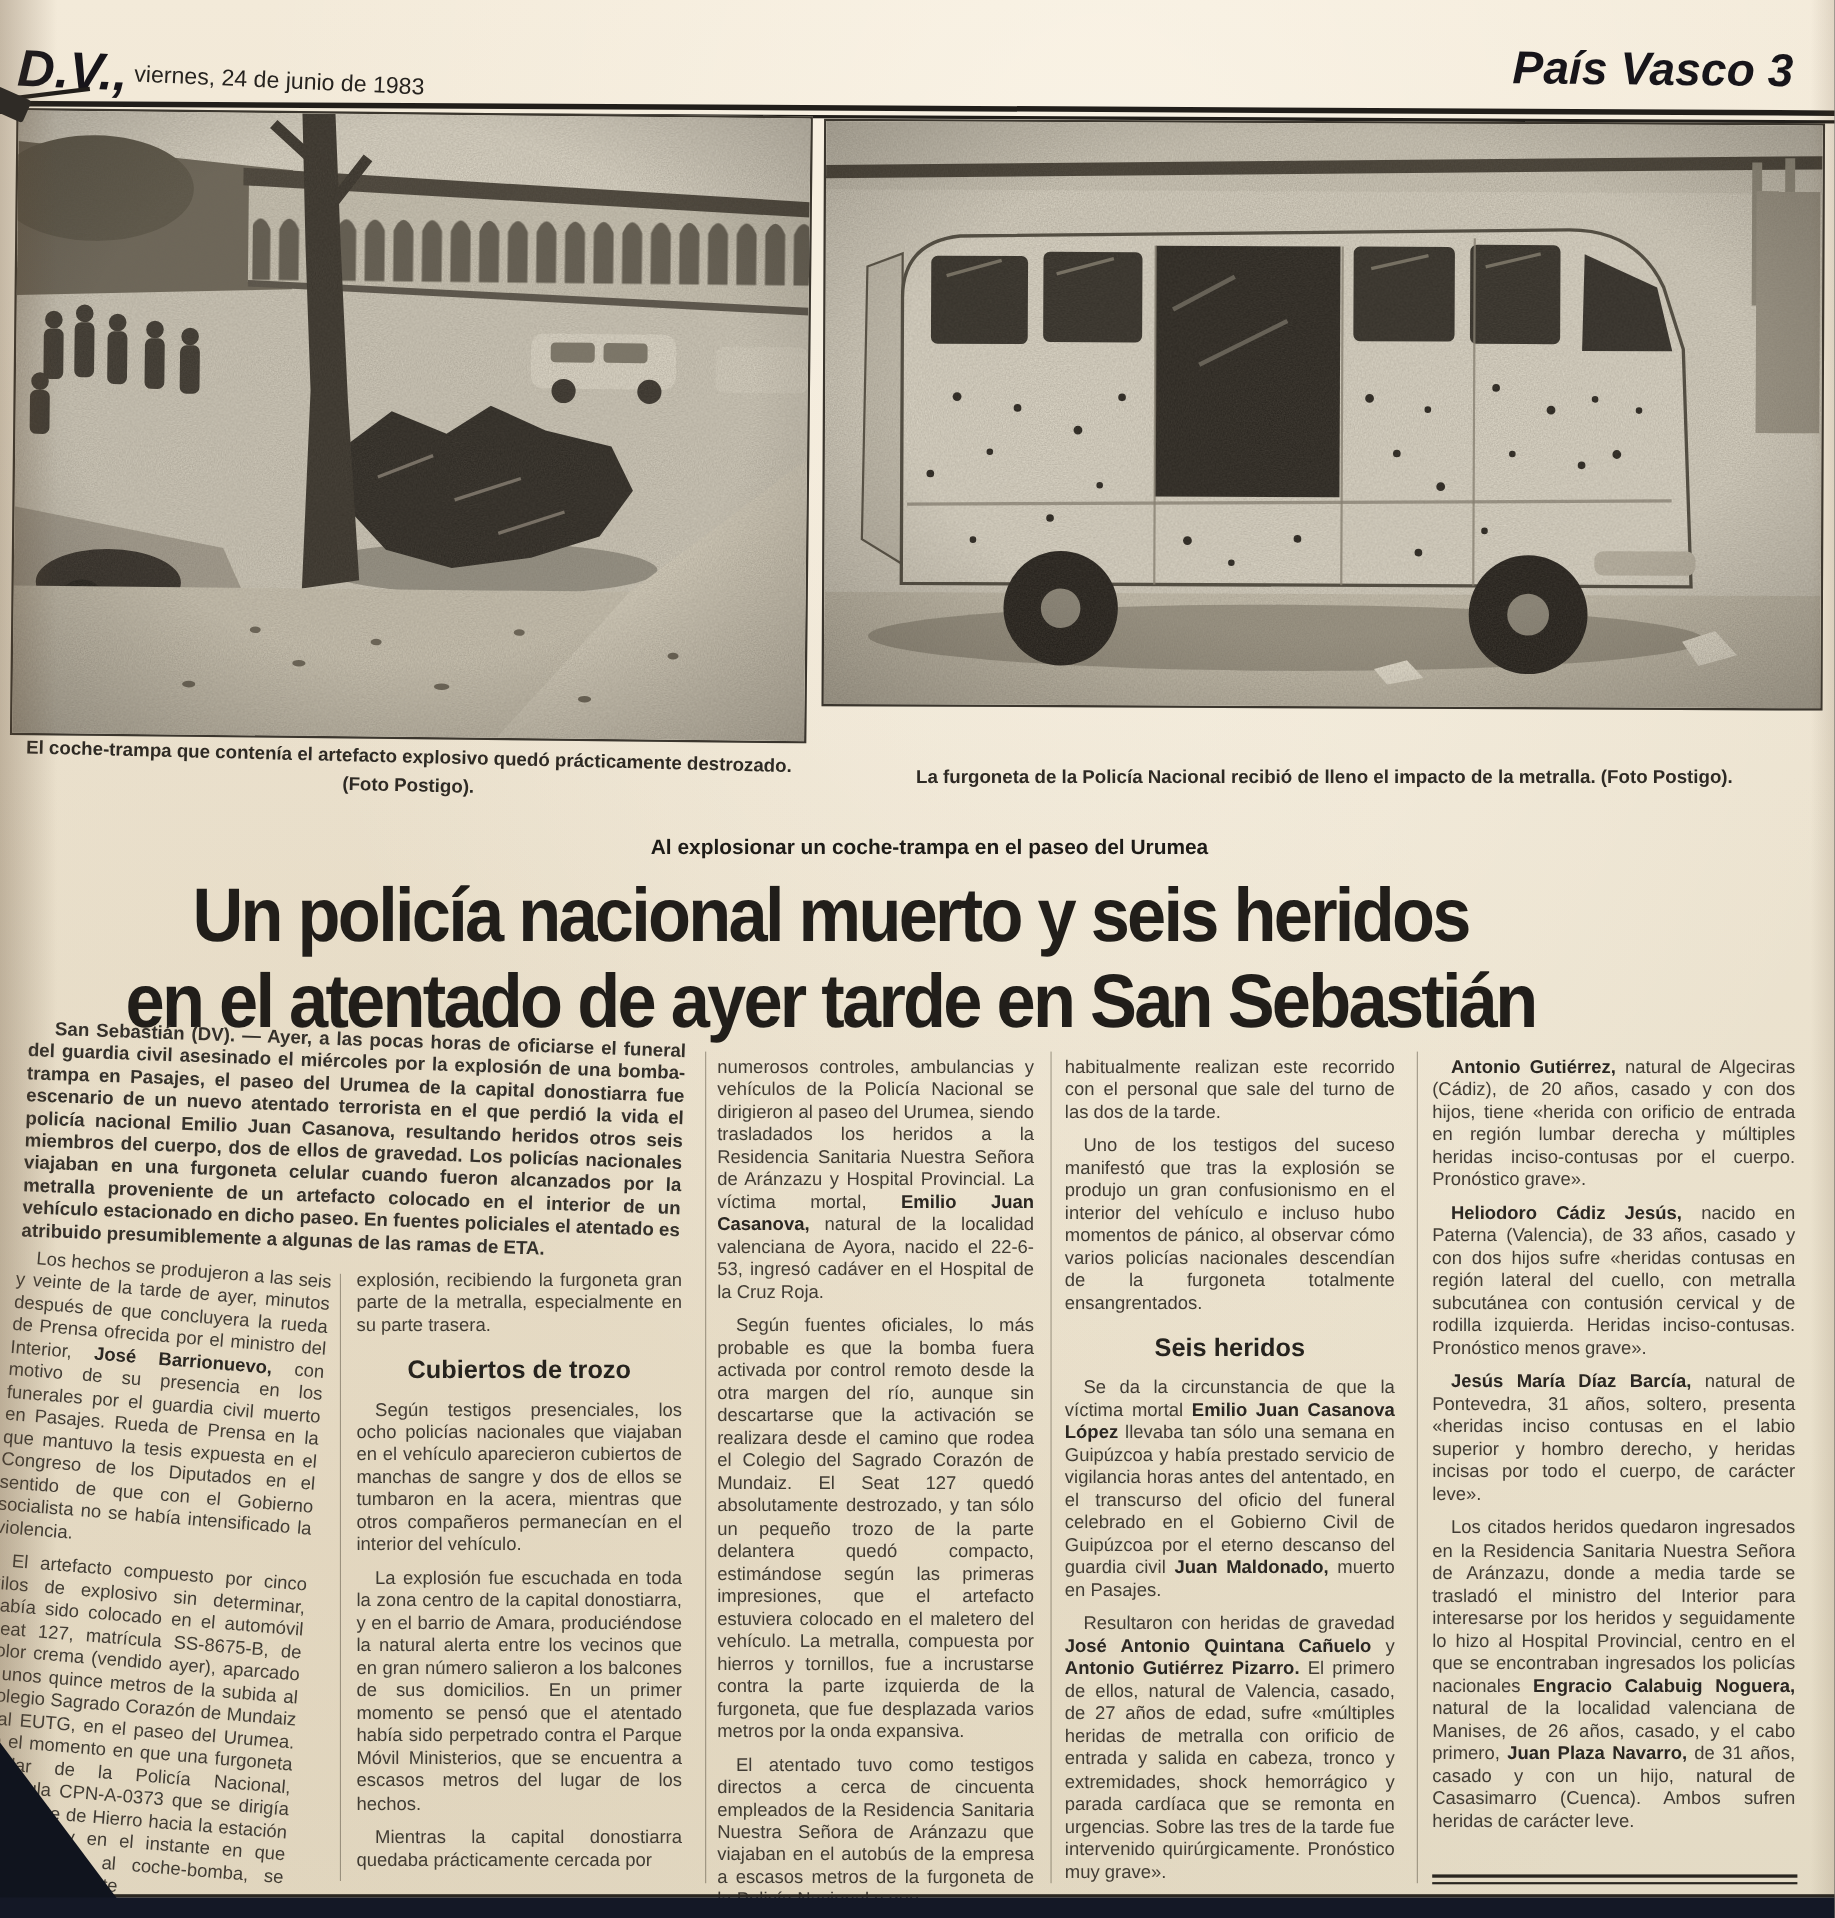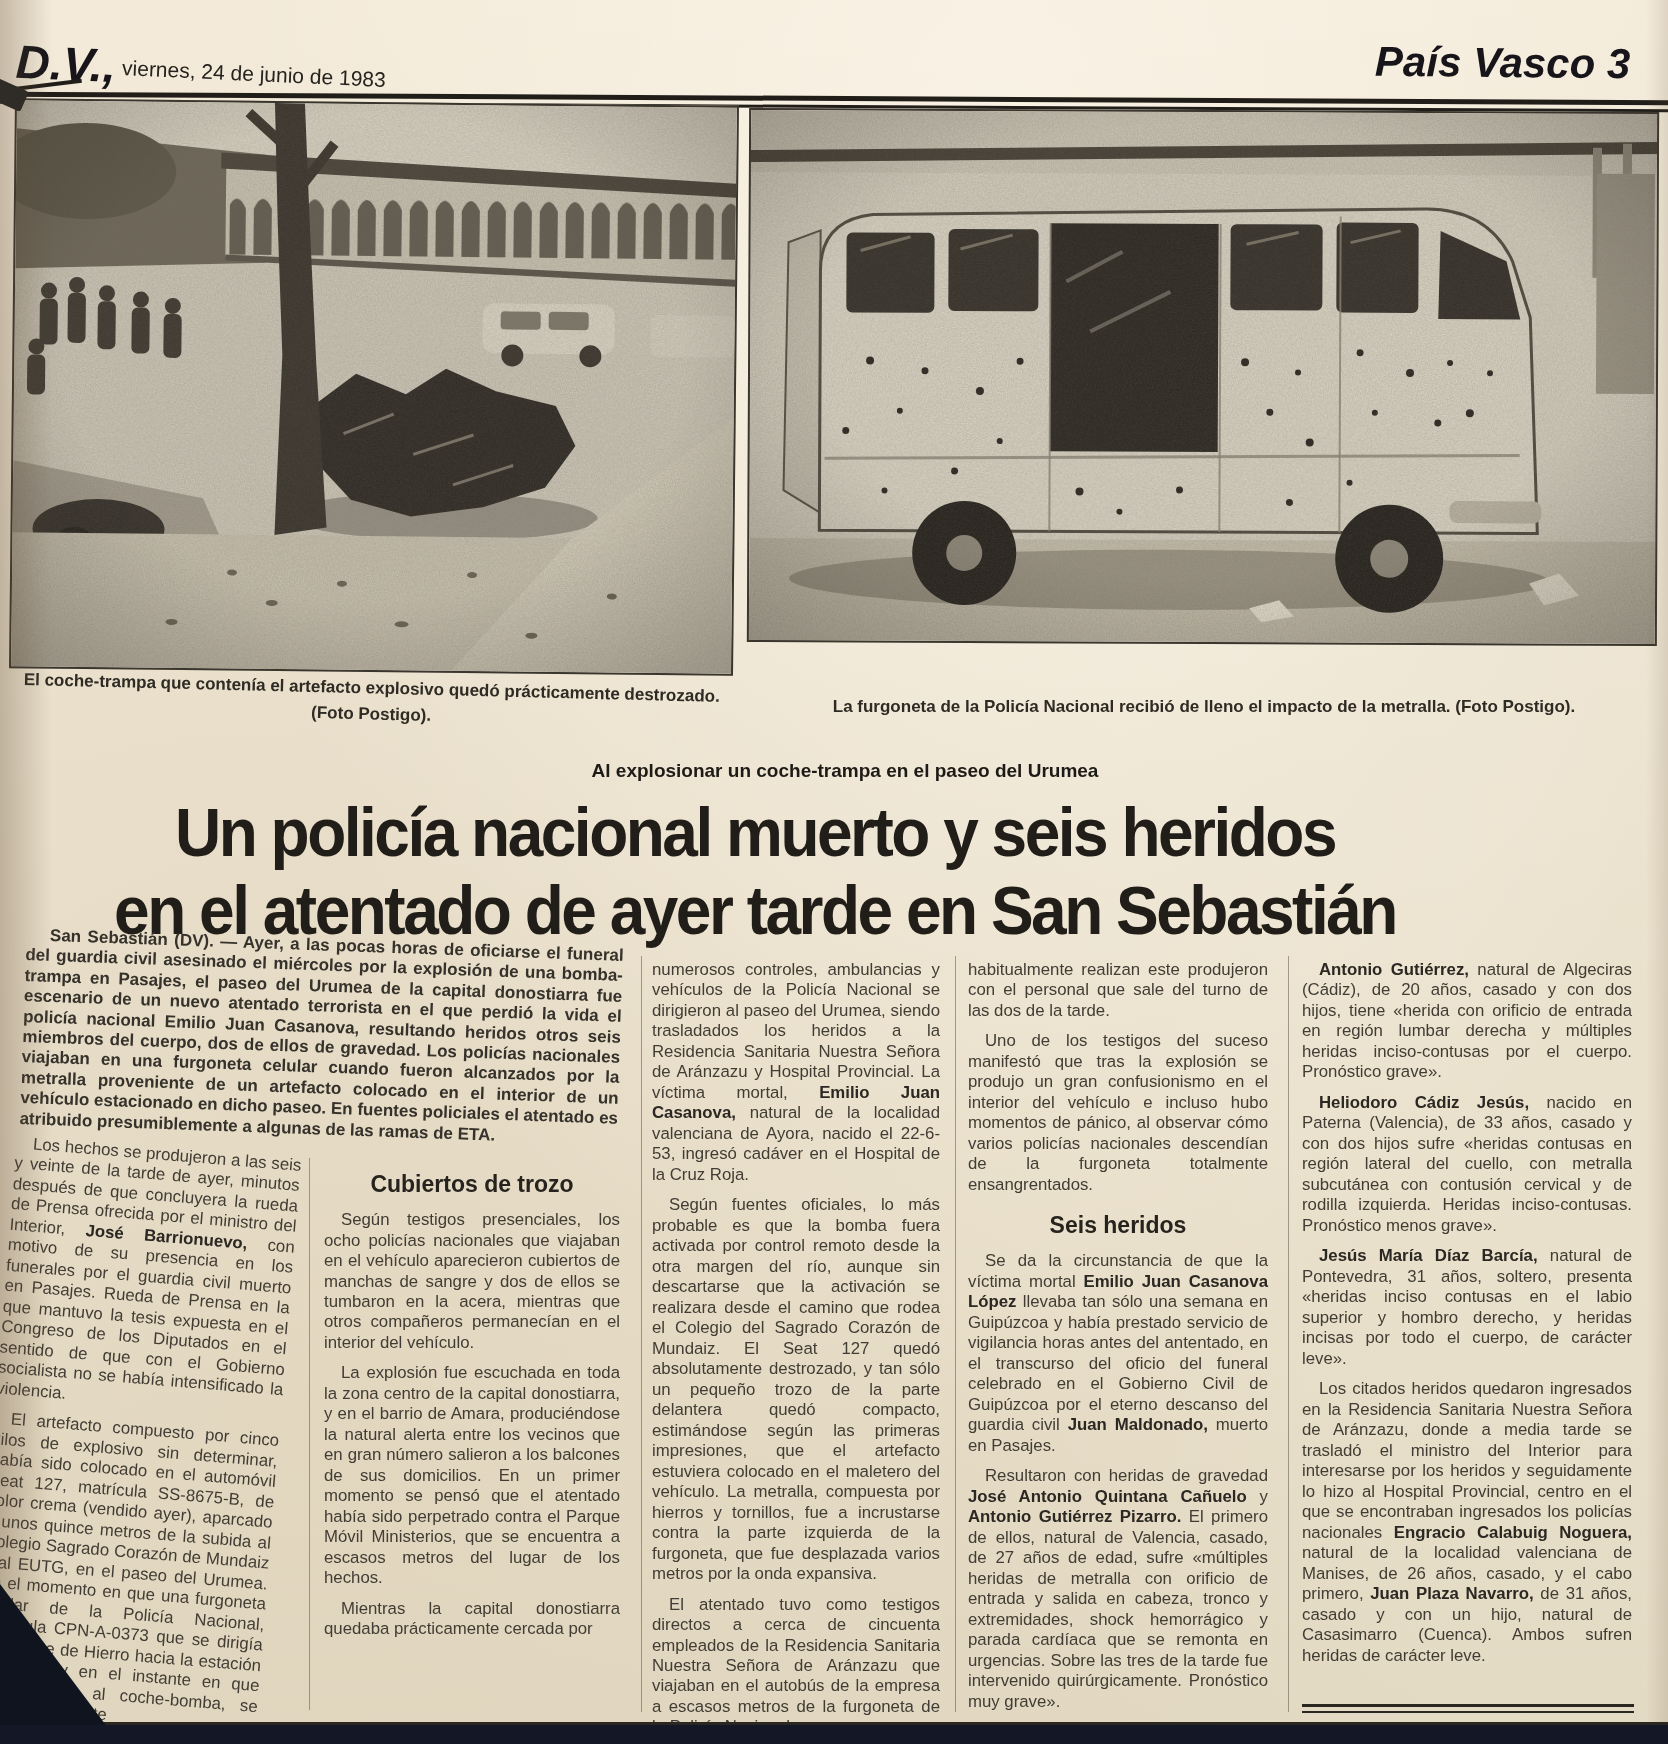--- a/index.html
+++ b/index.html
@@ -235,32 +235,33 @@
 
   <div class="lead">
     <p>San Sebastián (DV). — Ayer, a las pocas horas de oficiarse el funeral del guardia civil asesinado el miércoles por la explosión de una bomba-trampa en Pasajes, el paseo del Urumea de la capital donostiarra fue escenario de un nuevo atentado terrorista en el que perdió la vida el policía nacional Emilio Juan Casanova, resultando heridos otros seis miembros del cuerpo, dos de ellos de gravedad. Los policías nacionales viajaban en una furgoneta celular cuando fueron alcanzados por la metralla proveniente de un artefacto colocado en el interior de un vehículo estacionado en dicho paseo. En fuentes policiales el atentado es atribuido presumiblemente a algunas de las ramas de ETA.</p>
   </div>
 
   <div class="col colA">
       <p><span>Los hechos se produjeron a las seis y veinte de la tarde de ayer, minutos después de que concluyera la rueda de Prensa ofrecida por el ministro del Interior, </span><b>José Barrionuevo,</b><span> con motivo de su presencia en los funerales por el guardia civil muerto en Pasajes. Rueda de Prensa en la que mantuvo la tesis expuesta en el Congreso de los Diputados en el sentido de que con el Gobierno socialista no se había intensificado la violencia.</span></p>
       <p><span>El artefacto compuesto por cinco kilos de explosivo sin determinar, había sido colocado en el automóvil Seat 127, matrícula SS-8675-B, de color crema (vendido ayer), aparcado a unos quince metros de la subida al Colegio Sagrado Corazón de Mundaiz y al EUTG, en el paseo del Urumea. En el momento en que una furgoneta celular de la Policía Nacional, matrícula CPN-A-0373 que se dirigía del puente de Hierro hacia la estación del Norte y en el instante en que pasaba junto al coche-bomba, se produjo una fuerte</span></p>
     </div>
   <div class="col colB">
+      <p class="noind"><span>explosión, recibiendo la furgoneta gran parte de la metralla, especialmente en su parte trasera.</span></p>
       <div class="subhead">Cubiertos de trozo</div>
       <p><span>Según testigos presenciales, los ocho policías nacionales que viajaban en el vehículo aparecieron cubiertos de manchas de sangre y dos de ellos se tumbaron en la acera, mientras que otros compañeros permanecían en el interior del vehículo.</span></p>
       <p><span>La explosión fue escuchada en toda la zona centro de la capital donostiarra, y en el barrio de Amara, produciéndose la natural alerta entre los vecinos que en gran número salieron a los balcones de sus domicilios. En un primer momento se pensó que el atentado había sido perpetrado contra el Parque Móvil Ministerios, que se encuentra a escasos metros del lugar de los hechos.</span></p>
       <p><span>Mientras la capital donostiarra quedaba prácticamente cercada por</span></p>
     </div>
   <div class="col colC">
       <p class="noind"><span>numerosos controles, ambulancias y vehículos de la Policía Nacional se dirigieron al paseo del Urumea, siendo trasladados los heridos a la Residencia Sanitaria Nuestra Señora de Aránzazu y Hospital Provincial. La víctima mortal, </span><b>Emilio Juan Casanova,</b><span> natural de la localidad valenciana de Ayora, nacido el 22-6-53, ingresó cadáver en el Hospital de la Cruz Roja.</span></p>
       <p><span>Según fuentes oficiales, lo más probable es que la bomba fuera activada por control remoto desde la otra margen del río, aunque sin descartarse que la activación se realizara desde el camino que rodea el Colegio del Sagrado Corazón de Mundaiz. El Seat 127 quedó absolutamente destrozado, y tan sólo un pequeño trozo de la parte delantera quedó compacto, estimándose según las primeras impresiones, que el artefacto estuviera colocado en el maletero del vehículo. La metralla, compuesta por hierros y tornillos, fue a incrustarse contra la parte izquierda de la furgoneta, que fue desplazada varios metros por la onda expansiva.</span></p>
       <p><span>El atentado tuvo como testigos directos a cerca de cincuenta empleados de la Residencia Sanitaria Nuestra Señora de Aránzazu que viajaban en el autobús de la empresa a escasos metros de la furgoneta de la Policía Nacional y que</span></p>
     </div>
   <div class="col colD">
-      <p class="noind"><span>habitualmente realizan este produjeron con el personal que sale del turno de las dos de la tarde.</span></p>
+      <p class="noind"><span>habitualmente realizan este recorrido con el personal que sale del turno de las dos de la tarde.</span></p>
       <p><span>Uno de los testigos del suceso manifestó que tras la explosión se produjo un gran confusionismo en el interior del vehículo e incluso hubo momentos de pánico, al observar cómo varios policías nacionales descendían de la furgoneta totalmente ensangrentados.</span></p>
       <div class="subhead">Seis heridos</div>
       <p><span>Se da la circunstancia de que la víctima mortal </span><b>Emilio Juan Casanova López</b><span> llevaba tan sólo una semana en Guipúzcoa y había prestado servicio de vigilancia horas antes del antentado, en el transcurso del oficio del funeral celebrado en el Gobierno Civil de Guipúzcoa por el eterno descanso del guardia civil </span><b>Juan Maldonado,</b><span> muerto en Pasajes.</span></p>
       <p><span>Resultaron con heridas de gravedad </span><b>José Antonio Quintana Cañuelo</b><span> y </span><b>Antonio Gutiérrez Pizarro.</b><span> El primero de ellos, natural de Valencia, casado, de 27 años de edad, sufre «múltiples heridas de metralla con orificio de entrada y salida en cabeza, tronco y extremidades, shock hemorrágico y parada cardíaca que se remonta en urgencias. Sobre las tres de la tarde fue intervenido quirúrgicamente. Pronóstico muy grave».</span></p>
     </div>
   <div class="col colE">
       <p><b>Antonio Gutiérrez,</b><span> natural de Algeciras (Cádiz), de 20 años, casado y con dos hijos, tiene «herida con orificio de entrada en región lumbar derecha y múltiples heridas inciso-contusas por el cuerpo. Pronóstico grave».</span></p>
       <p><b>Heliodoro Cádiz Jesús,</b><span> nacido en Paterna (Valencia), de 33 años, casado y con dos hijos sufre «heridas contusas en región lateral del cuello, con metralla subcutánea con contusión cervical y de rodilla izquierda. Heridas inciso-contusas. Pronóstico menos grave».</span></p>
       <p><b>Jesús María Díaz Barcía,</b><span> natural de Pontevedra, 31 años, soltero, presenta «heridas inciso contusas en el labio superior y hombro derecho, y heridas incisas por todo el cuerpo, de carácter leve».</span></p>
       <p><span>Los citados heridos quedaron ingresados en la Residencia Sanitaria Nuestra Señora de Aránzazu, donde a media tarde se trasladó el ministro del Interior para interesarse por los heridos y seguidamente lo hizo al Hospital Provincial, centro en el que se encontraban ingresados los policías nacionales </span><b>Engracio Calabuig Noguera,</b><span> natural de la localidad valenciana de Manises, de 26 años, casado, y el cabo primero, </span><b>Juan Plaza Navarro,</b><span> de 31 años, casado y con un hijo, natural de Casasimarro (Cuenca). Ambos sufren heridas de carácter leve.</span></p>

